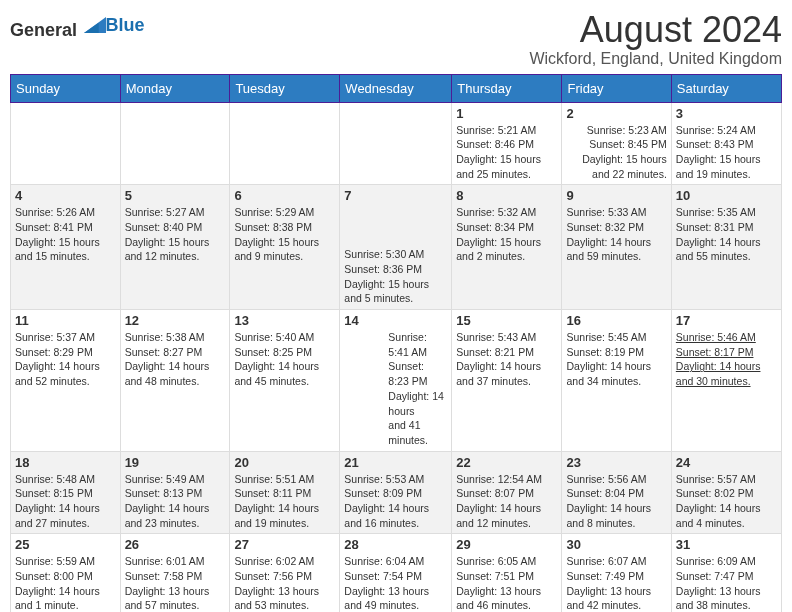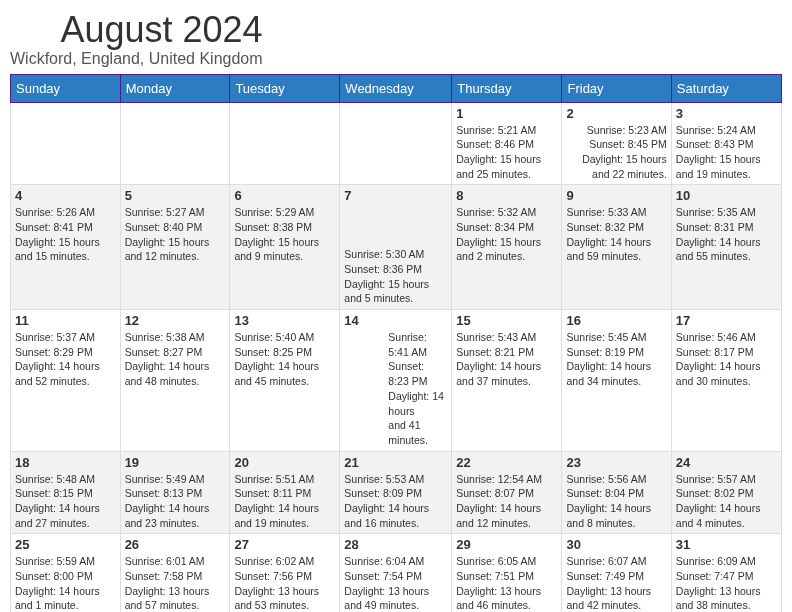--- a/index.html
+++ b/index.html
@@ -106,20 +106,32 @@
       height: 10px;
       background: #f0c040;
       margin-right: 4px;
       vertical-align: middle;
     }
   </style>
 </head>
 <body>
 
 <div class="header-area">
+  <div class="logo">
+    <div>
+      <span class="logo-text-general">General</span>
+      <svg class="logo-icon" viewBox="0 0 30 22" xmlns="http://www.w3.org/2000/svg">
+        <polygon points="0,22 30,0 30,22" fill="#2d7cc1"></polygon>
+        <polygon points="0,22 20,8 20,22" fill="#1a6faf"></polygon>
+      </svg>
+    </div>
+    <div>
+      <span class="logo-text-blue" style="display:block; margin-top:-4px;">Blue</span>
+    </div>
+  </div>
   <div class="title-area">
     <div class="main-title">August 2024</div>
     <div class="subtitle">Wickford, England, United Kingdom</div>
   </div>
 </div>
 
 <table class="calendar-table">
   <thead>
     <tr>
     <th>Sunday</th>
@@ -248,21 +260,21 @@
         </td>
         <td>
           <span class="day-num">16</span>
           <div class="day-info" style="white-space: pre-line;">Sunrise: 5:45 AM
 Sunset: 8:19 PM
 Daylight: 14 hours
 and 34 minutes.</div>
         </td>
         <td>
           <span class="day-num">17</span>
-          <div class="day-info" style="white-space: pre-line;">Sunrise: 5:46 AM
+          <div class="day-info" style="white-space: pre-line; text-decoration: underline;">Sunrise: 5:46 AM
 Sunset: 8:17 PM
 Daylight: 14 hours
 and 30 minutes.</div>
         </td>
       </tr>
       <tr>
         <td>
           <span class="day-num">18</span>
           <div class="day-info" style="white-space: pre-line;">Sunrise: 5:48 AM
 Sunset: 8:15 PM

